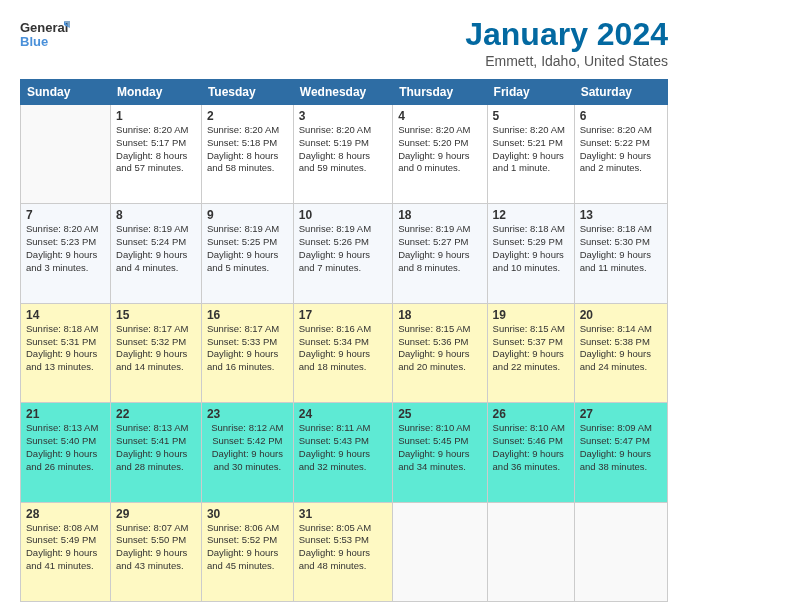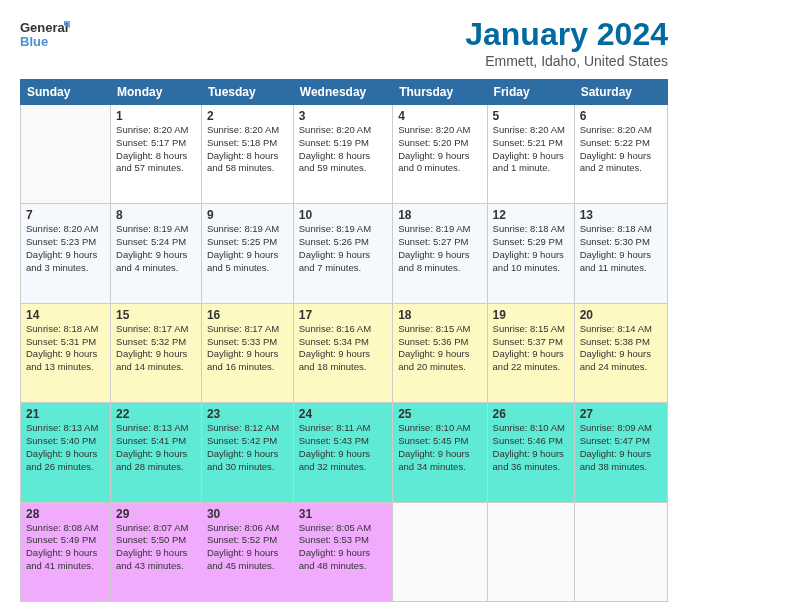--- a/index.html
+++ b/index.html
@@ -271,21 +271,21 @@
           </td>
           <td>
             <div class="day-num">22</div>
             <div class="day-info" style="white-space: pre-line;">Sunrise: 8:13 AM
 Sunset: 5:41 PM
 Daylight: 9 hours
 and 28 minutes.</div>
           </td>
           <td>
             <div class="day-num">23</div>
-            <div class="day-info" style="white-space: pre-line;">Sunrise: 8:12 AM
+            <div class="day-info" style="white-space: pre-line; text-align: center;">Sunrise: 8:12 AM
 Sunset: 5:42 PM
 Daylight: 9 hours
 and 30 minutes.</div>
           </td>
           <td>
             <div class="day-num">24</div>
             <div class="day-info" style="white-space: pre-line;">Sunrise: 8:11 AM
 Sunset: 5:43 PM
 Daylight: 9 hours
 and 32 minutes.</div>
@@ -305,21 +305,21 @@
 and 36 minutes.</div>
           </td>
           <td>
             <div class="day-num">27</div>
             <div class="day-info" style="white-space: pre-line;">Sunrise: 8:09 AM
 Sunset: 5:47 PM
 Daylight: 9 hours
 and 38 minutes.</div>
           </td>
         </tr>
-        <tr style="background: #f0abfc; border-radius: 9px;">
+        <tr style="background: #fef9c3; border-radius: 9px;">
           <td>
             <div class="day-num">28</div>
             <div class="day-info" style="white-space: pre-line;">Sunrise: 8:08 AM
 Sunset: 5:49 PM
 Daylight: 9 hours
 and 41 minutes.</div>
           </td>
           <td>
             <div class="day-num">29</div>
             <div class="day-info" style="white-space: pre-line;">Sunrise: 8:07 AM

